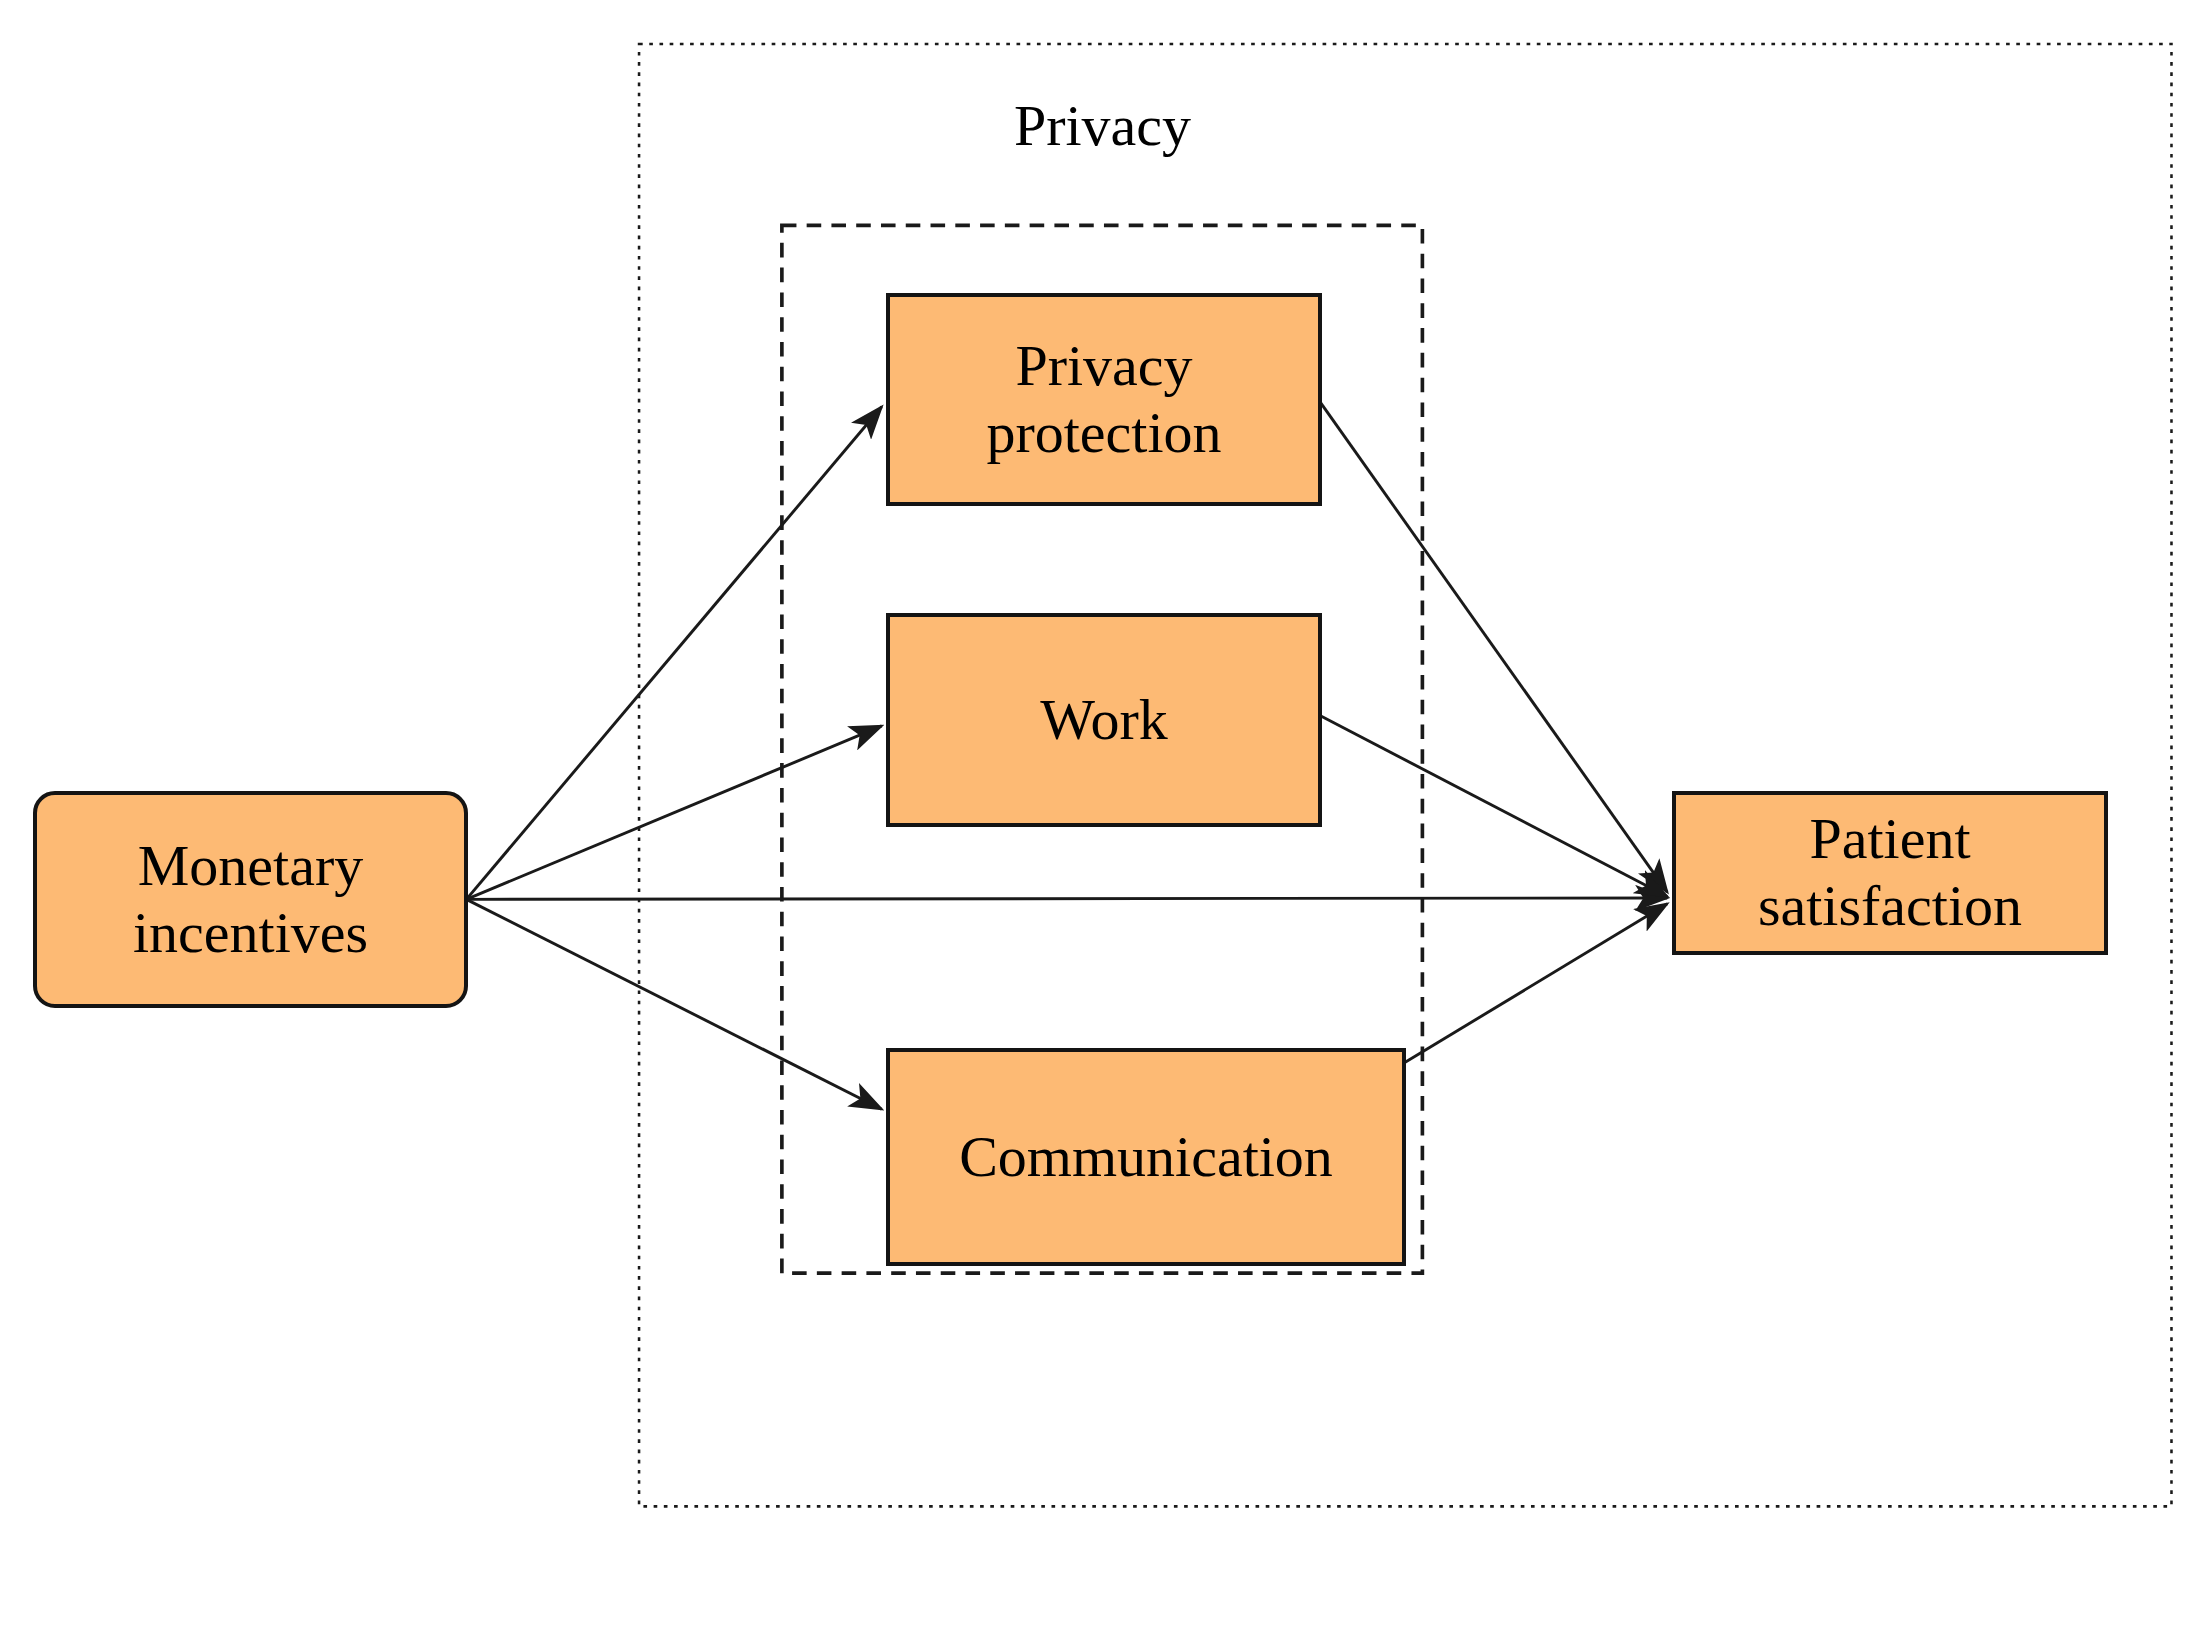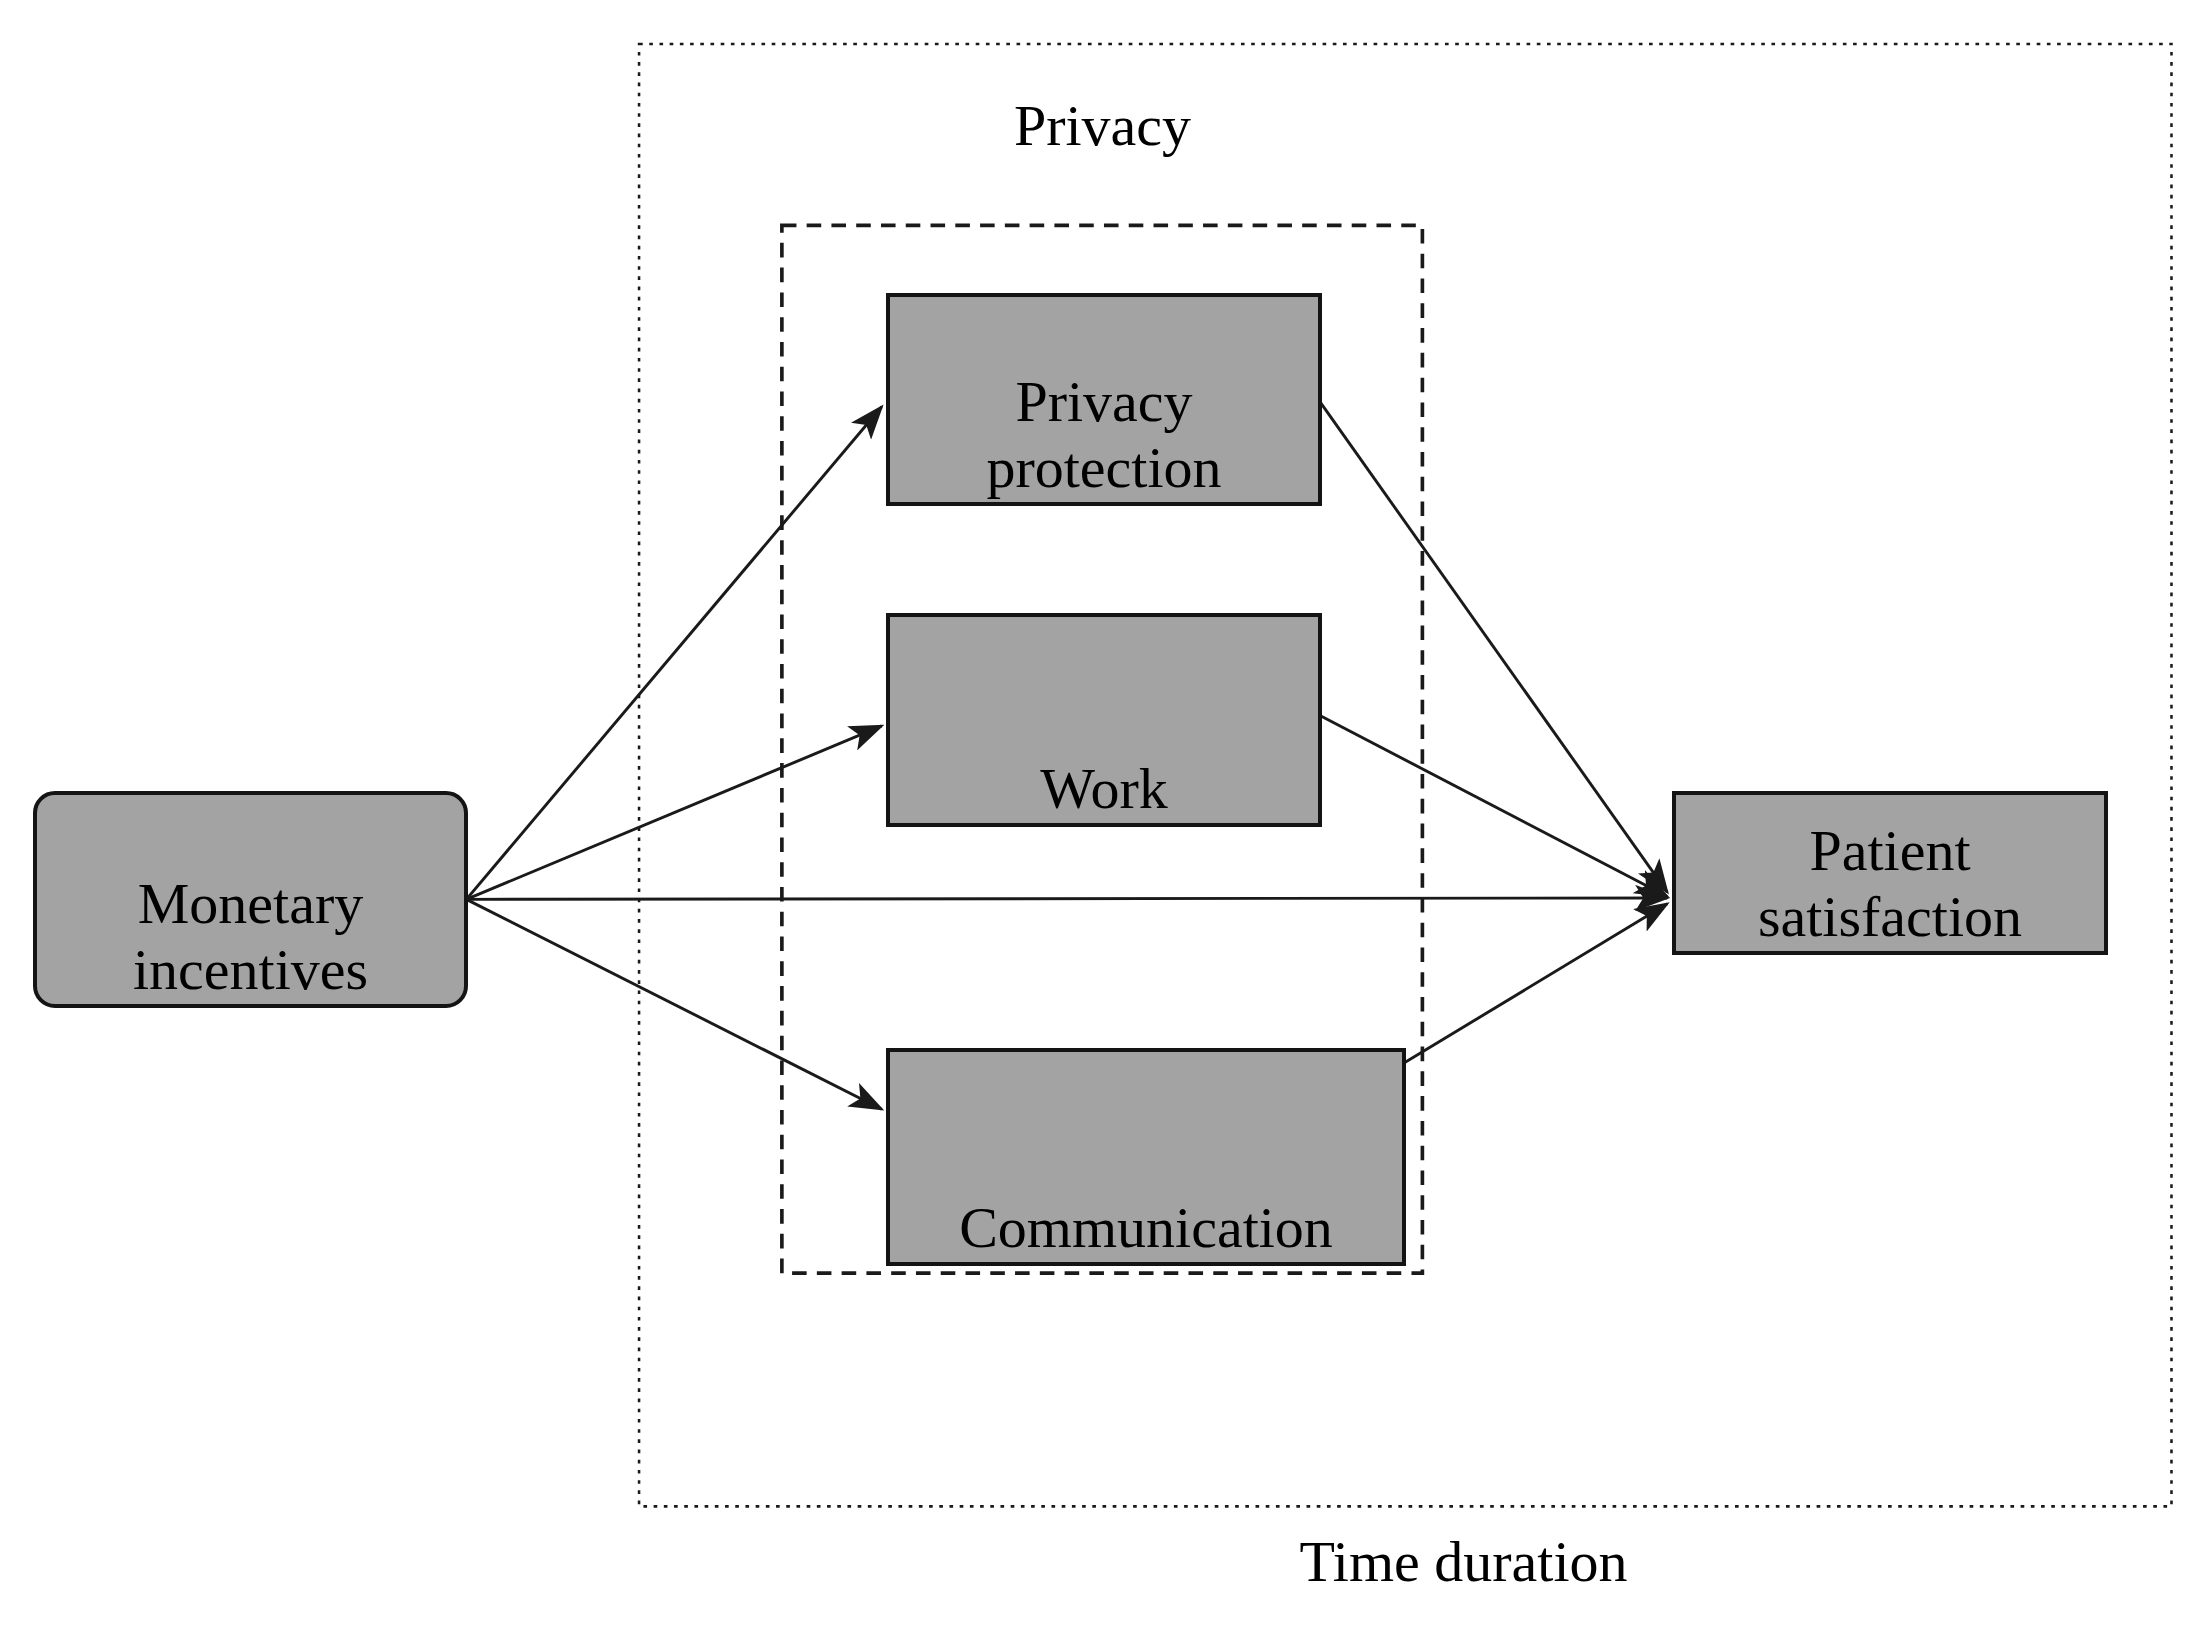--- a/index.html
+++ b/index.html
@@ -20,23 +20,23 @@
     position: absolute;
     left: 0;
     top: 0;
     width: 2205px;
     height: 1645px;
   }
   .node {
     position: absolute;
     box-sizing: border-box;
     border: 4.4px solid #141414;
-    background: #a3a3a3;
+    background: #fdba74;
     display: flex;
-    align-items: flex-end;
+    align-items: center;
     justify-content: center;
     text-align: center;
     font-size: 58px;
     line-height: 1.15;
     color: #000000;
   }
   .node .node-label {
     display: block;
     padding: 0 2.9px;
   }
@@ -75,21 +75,20 @@
     <line x1="640" y1="1234" x2="1210" y2="996" stroke="#1a1a1a" stroke-width="4" marker-end="url(#arrowhead)"></line>
     <line x1="640" y1="1234" x2="2288" y2="1232" stroke="#1a1a1a" stroke-width="4" marker-end="url(#arrowhead)"></line>
     <line x1="640" y1="1234" x2="1210" y2="1522" stroke="#1a1a1a" stroke-width="4" marker-end="url(#arrowhead)"></line>
     <line x1="1812" y1="552" x2="2288" y2="1224" stroke="#1a1a1a" stroke-width="4" marker-end="url(#arrowhead)"></line>
     <line x1="1812" y1="982" x2="2288" y2="1230" stroke="#1a1a1a" stroke-width="4" marker-end="url(#arrowhead)"></line>
     <line x1="1812" y1="1528" x2="2288" y2="1240" stroke="#1a1a1a" stroke-width="4" marker-end="url(#arrowhead)"></line>
   </svg>
 
   <div class="group-label" id="effort-label">Privacy</div>
 
-  <div class="group-label" id="time-label">Time duration</div>
 
   <div class="node" id="node-monetary">
     <span class="node-label">Monetary incentives</span>
   </div>
 
   <div class="node" id="node-privacy">
     <span class="node-label">Privacy protection</span>
   </div>
 
   <div class="node" id="node-work">

